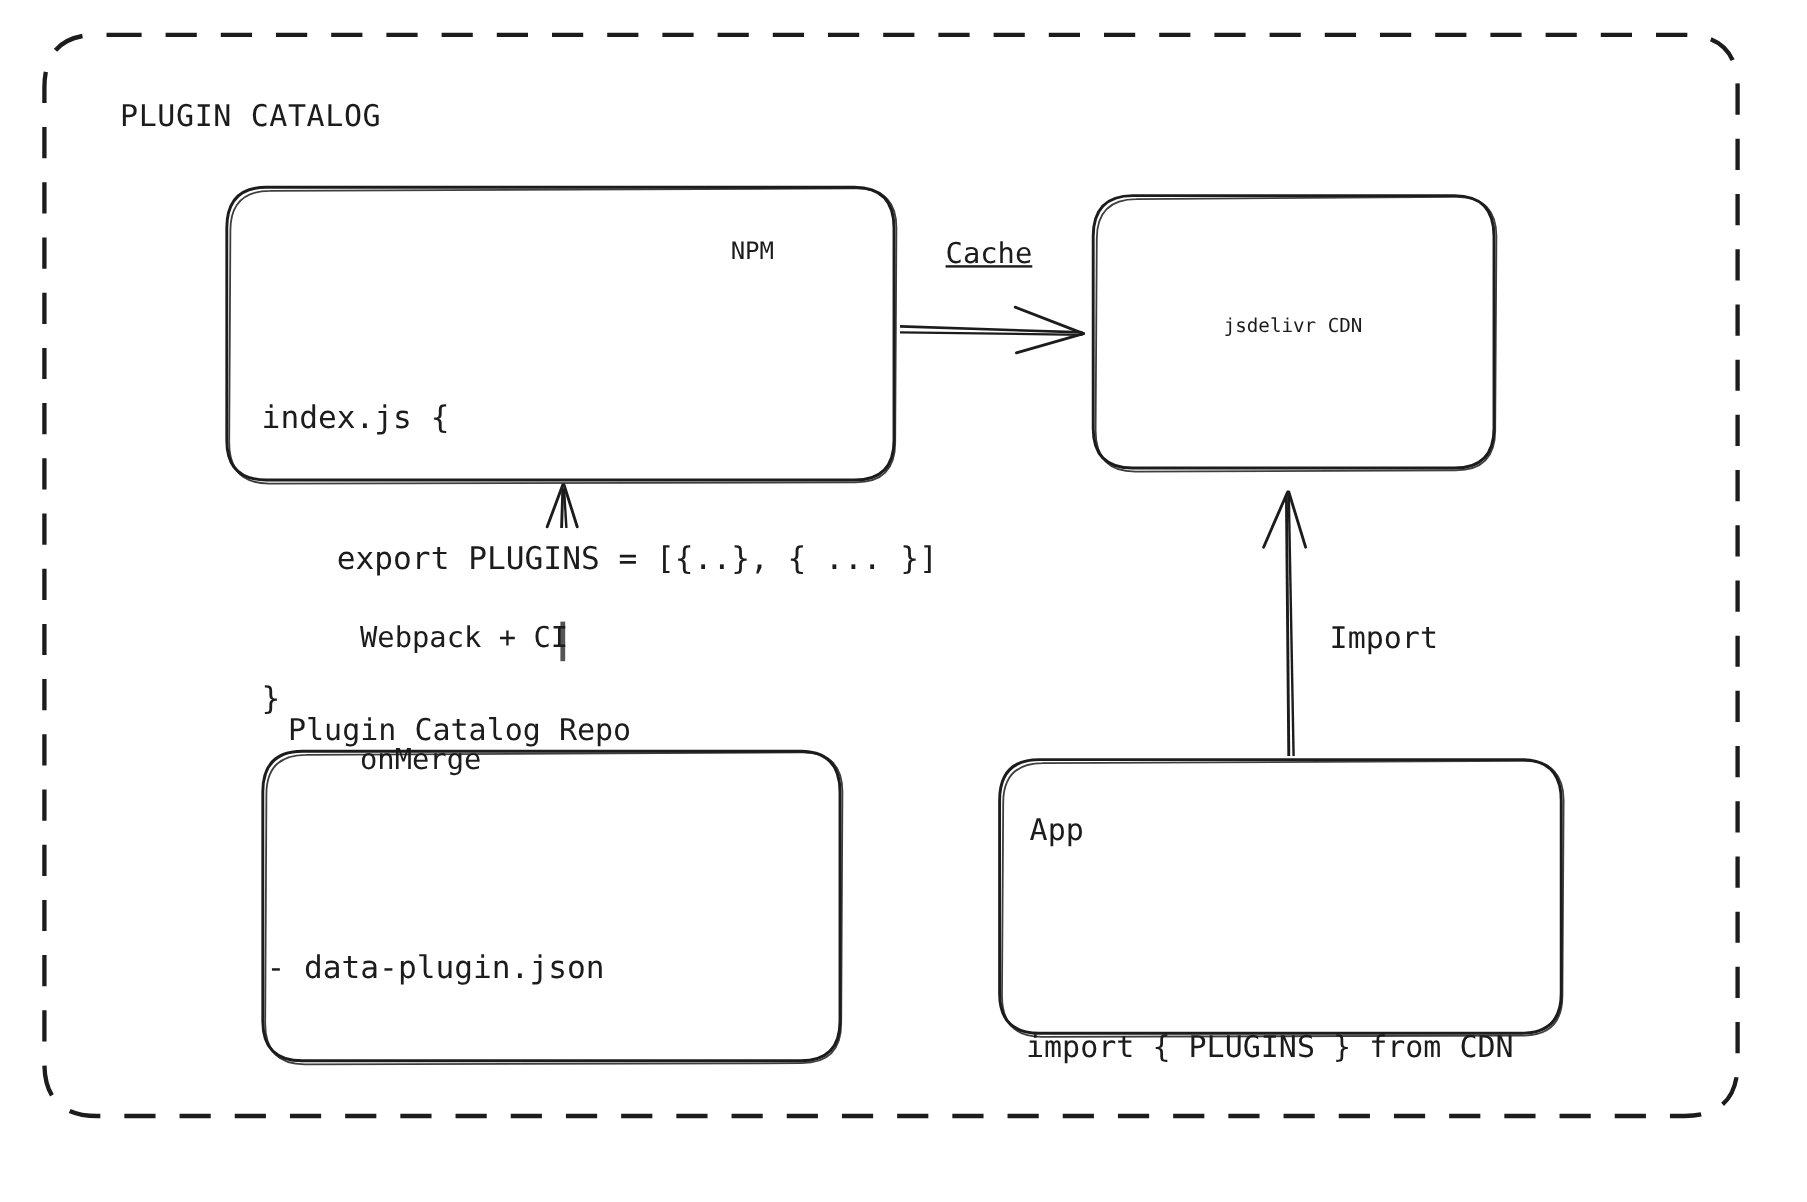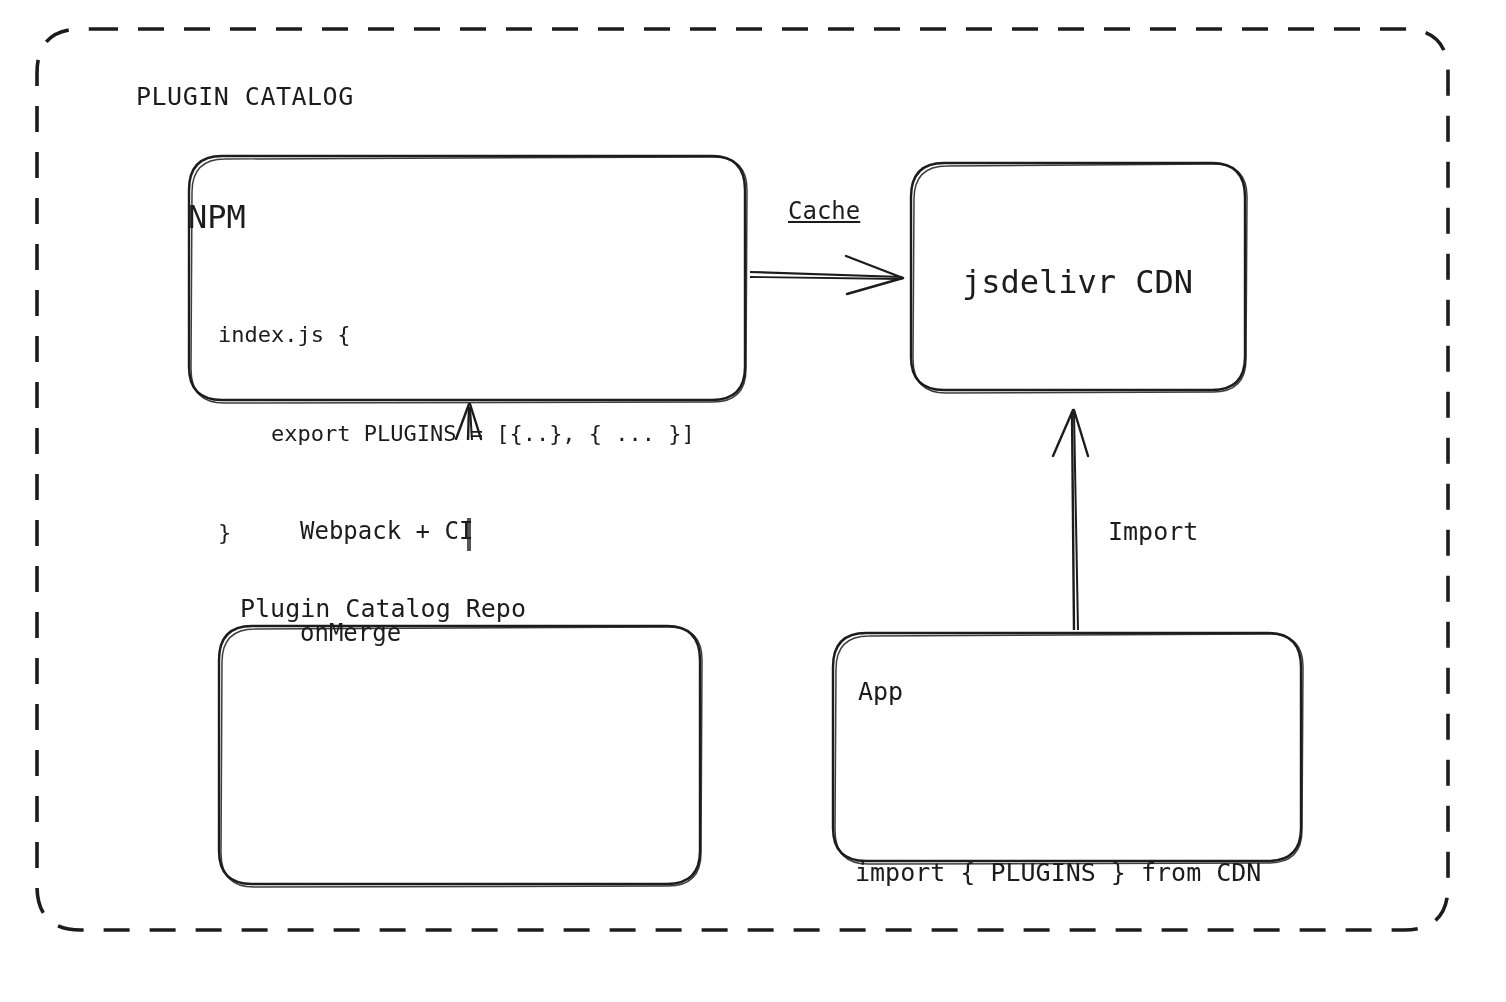--- a/index.html
+++ b/index.html
@@ -33,45 +33,44 @@
     color: #1c1c1c;
     line-height: 1.32;
   }
 
   
   #group-title {
     left: 100px;
     top: 80px;
     font-size: 25px;
     letter-spacing: 0.5px;
-    margin-left: 36px;
   }
 
   
   #npm-title {
     left: 188px;
     top: 196px;
     width: 457px;
-    text-align: left;
-    font-size: 32px;
+    text-align: right;
+    font-size: 20px;
   }
   #npm-code {
     left: 218px;
     top: 252px;
-    font-size: 22px;
+    font-size: 26px;
     line-height: 1.5;
   }
 
   
   #cdn-title {
     left: 910px;
     top: 261px;
     width: 335px;
     text-align: center;
-    font-size: 32px;
+    font-size: 16px;
   }
 
   
   #webpack-label {
     left: 300px;
     top: 446px;
     width: 336px;
     text-align: left;
     font-size: 24px;
     line-height: 1.42;
@@ -189,20 +188,21 @@
   <div class="txt" id="cache-label">Cache</div>
 
   <div class="txt" id="webpack-label">
     <div>Webpack + CI</div>
     <div>onMerge</div>
   </div>
 
   <div class="txt" id="repo-caption">Plugin Catalog Repo</div>
 
   <div class="txt" id="repo-list">
+    <div>- data-plugin.json</div>
     
   </div>
 
   <div class="txt" id="import-label">Import</div>
 
   <div class="txt" id="app-title">App</div>
 
   <div class="txt" id="app-code">
     <div>import { PLUGINS } from CDN</div>
     

